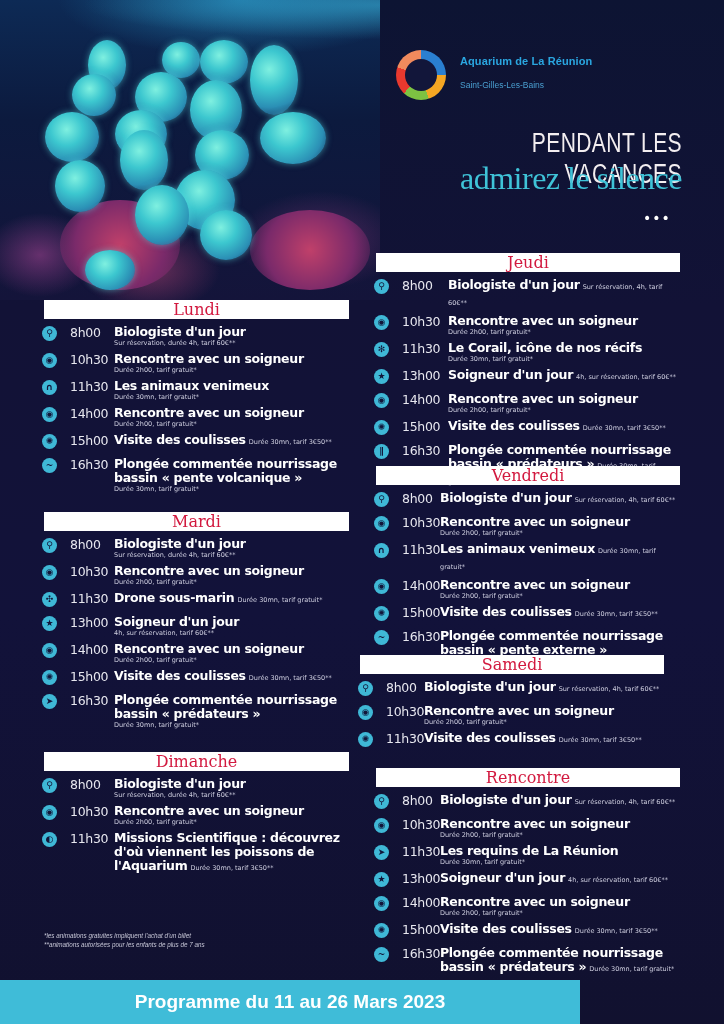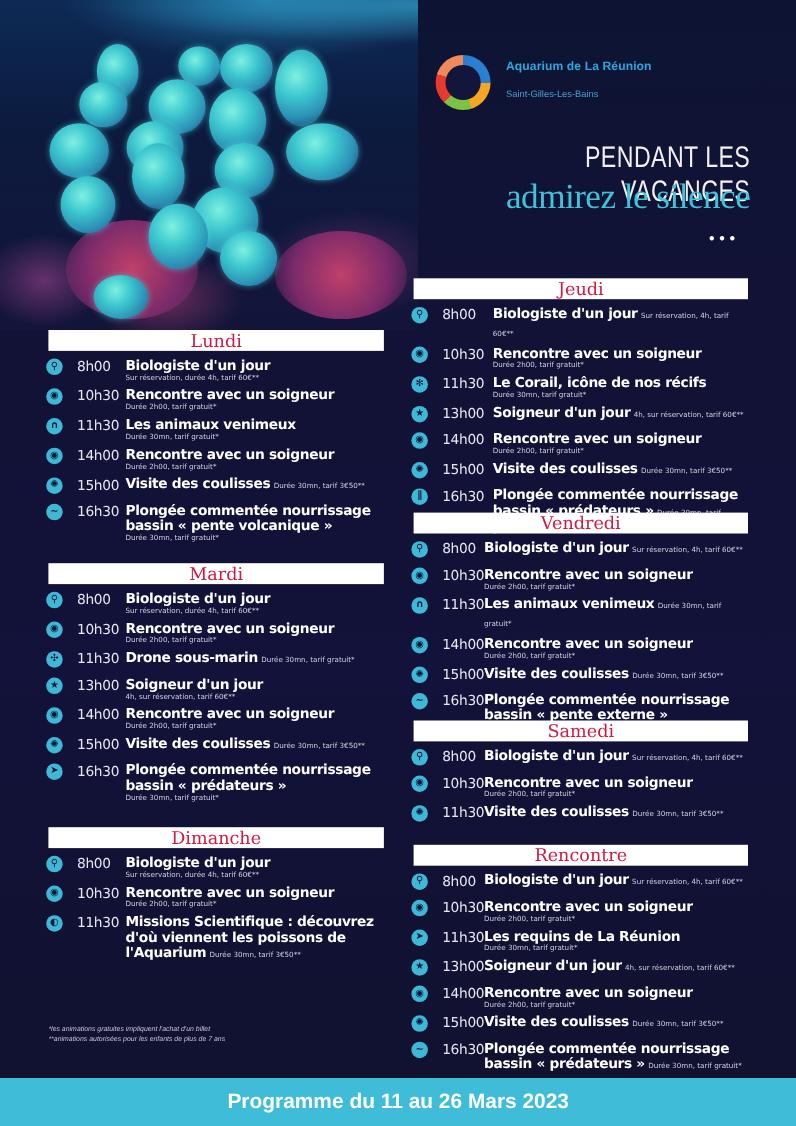--- a/index.html
+++ b/index.html
@@ -56,21 +56,21 @@
   }
   .ev-time { position:absolute; left:26px; top:0; color:#e7e7ef; font-size:12.5px; font-family:"DejaVu Sans", sans-serif; letter-spacing:-0.3px; }
   .ev-body { margin-left: 70px; }
   .ev-title { color:#ffffff; font-weight:bold; font-size:12.5px; letter-spacing:-0.3px; line-height:14px; }
   .ev-inline { color:#cfcfe0; font-weight:normal; font-size:6.5px; letter-spacing:0; margin-left:3px; }
   .ev-detail { color:#cfcfe0; font-size:6.5px; line-height:9px; }
   .right .ev-body { margin-left: 72px; }
   .tight .ev-body { margin-left: 64px; }
 
   .footnotes { position:absolute; left:44px; top:931px; color:#c6c6d6; font-style:italic; font-size:6.3px; line-height:9px; font-family:"Liberation Sans", sans-serif; }
-  .footer { position:absolute; left:0; top:980px; width:724px; height:44px; background:#3fbcd8; text-align:center; }
+  .footer { position:absolute; left:0; top:980px; width:580px; height:44px; background:#3fbcd8; text-align:center; }
   .footer-text { color:#ffffff; font-weight:bold; font-size:19px; line-height:44px; font-family:"Liberation Sans", sans-serif; }
 </style>
 </head>
 <body>
 
 <div class="page">
 
   <div class="hero">
     <div class="top-glow"></div>
     <div class="blob pink" style="left:60px;top:200px;width:120px;height:90px;"></div>
@@ -345,21 +345,21 @@
         <div class="ev">
           <span class="ev-icon">~</span>
           <span class="ev-time">16h30</span>
           <div class="ev-body">
             <div class="ev-title"><span>Plongée commentée nourrissage bassin « pente externe »</span></div>
             <div class="ev-detail">Durée 30mn, tarif gratuit*</div>
           </div>
         </div>
       </div>
     </div>
-  <div class="day right tight" style="left:376px;top:655px;width:304px;">
+  <div class="day right tight" style="left:360px;top:655px;width:304px;">
       <div class="day-header">Samedi</div>
       <div class="events">
         <div class="ev">
           <span class="ev-icon">⚲</span>
           <span class="ev-time">8h00</span>
           <div class="ev-body">
             <div class="ev-title"><span>Biologiste d'un jour</span><span class="ev-inline">Sur réservation, 4h, tarif 60€**</span></div>
           </div>
         </div>
         <div class="ev">

